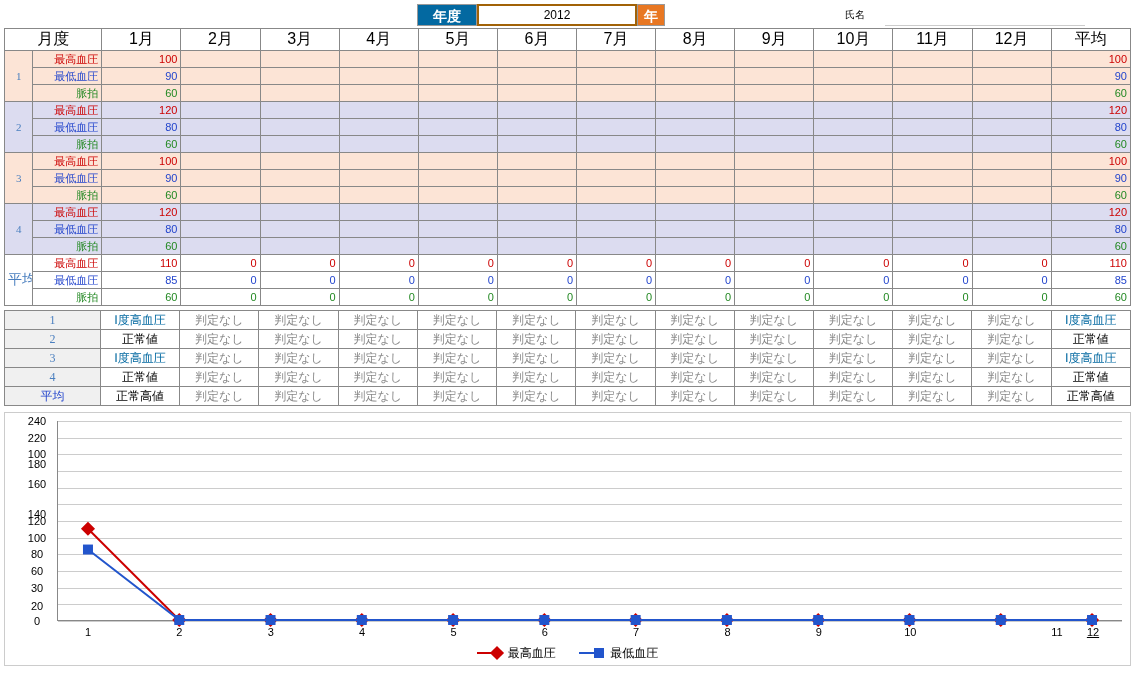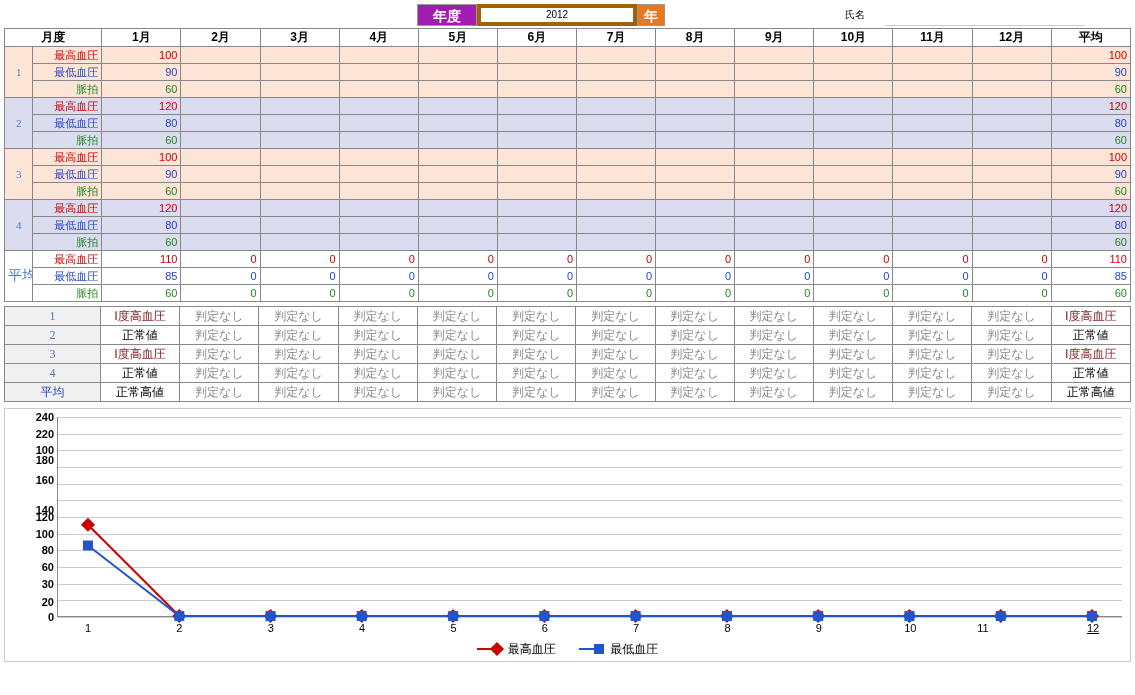--- a/index.html
+++ b/index.html
@@ -12,33 +12,33 @@
     width: 1135px;
   }
   .header-row {
     display: flex;
     height: 22px;
     margin-bottom: 2px;
   }
   .header-spacer { width: 413px; }
   .year-label {
     width: 60px;
-    background: #a21caf;
+    background: #0369a1;
     color: #fff;
     font-weight: bold;
     text-align: center;
     line-height: 22px;
     border: 1px solid #999;
     font-size: 14px;
   }
   .year-input {
     width: 160px;
-    border: 4px solid #a16207;
-    text-align: center;
-    font-size: 10px;
+    border: 2px solid #a16207;
+    text-align: center;
+    font-size: 12px;
     line-height: 20px;
     background: #fff;
   }
   .year-suffix {
     width: 28px;
     background: #e87722;
     color: #fff;
     font-weight: bold;
     text-align: center;
     line-height: 22px;
@@ -65,23 +65,23 @@
   table.main th, table.main td {
     border: 1px solid #888;
     padding: 0 3px;
     height: 17px;
     font-size: 11px;
     overflow: hidden;
     white-space: nowrap;
   }
   table.main th {
     background: #fff;
-    font-weight: bold;
-    text-align: center;
-    font-size: 12px;
+    font-weight: normal;
+    text-align: center;
+    font-size: 16px;
   }
   .col-week { width: 28px; }
   .col-metric { width: 68px; }
   .col-month { width: 78px; }
 
   .week-num {
     text-align: center;
     font-family: "Times New Roman", serif;
     font-size: 20px;
     color: #4a7fbf;
@@ -115,21 +115,21 @@
     width: 96px;
     font-family: "Times New Roman", serif;
     font-size: 18px;
     color: #4a7fbf;
     background: #f0f0f0;
   }
   .judge-avg {
     font-size: 16px;
     color: #2244cc;
   }
-  .j-red { color: #7f1d1d; }
+  .j-red { color: #0369a1; }
   .j-gray { color: #888; }
 
   .chart-container {
     margin-top: 6px;
     border: 1px solid #ccc;
     padding: 8px 8px 4px 8px;
     position: relative;
     height: 254px;
   }
   .chart-area {
@@ -141,24 +141,23 @@
   }
   .grid-line {
     position: absolute;
     left: 0; right: 0;
     border-top: 1px solid #ccc;
   }
   .y-tick {
     position: absolute;
     left: -38px;
     width: 34px;
-    text-align: right;
+    text-align: center;
     font-size: 11px;
     transform: translateY(-50%);
-    font-weight: bold;
   }
   .x-tick {
     position: absolute;
     bottom: -18px;
     font-size: 11px;
     transform: translateX(-50%);
   }
   .legend {
     text-align: center;
     margin-top: 22px;
@@ -610,21 +609,21 @@
       <div class="x-tick" style="left: 30px;">1</div>
       <div class="x-tick" style="left: 121.364px;">2</div>
       <div class="x-tick" style="left: 212.727px;">3</div>
       <div class="x-tick" style="left: 304.091px;">4</div>
       <div class="x-tick" style="left: 395.455px;">5</div>
       <div class="x-tick" style="left: 486.818px;">6</div>
       <div class="x-tick" style="left: 578.182px;">7</div>
       <div class="x-tick" style="left: 669.545px;">8</div>
       <div class="x-tick" style="left: 760.909px;">9</div>
       <div class="x-tick" style="left: 852.273px; text-align: center;">10</div>
-      <div class="x-tick" style="left: 925px;">11</div>
+      <div class="x-tick" style="left: 999px;">11</div>
       <div class="x-tick" style="left: 1035px; text-decoration: underline;">12</div>
       <svg class="plot" viewBox="0 0 1065 200" preserveAspectRatio="none">
         <path d="M30 108.33333333333334 L121.36363636363636 200 L212.72727272727272 200 L304.09090909090907 200 L395.45454545454544 200 L486.8181818181818 200 L578.1818181818181 200 L669.5454545454545 200 L760.9090909090909 200 L852.2727272727273 200 L943.6363636363636 200 L1035 200 " stroke="#cc0000" stroke-width="2" fill="none"></path>
         <rect x="25" y="103.33333333333334" width="10" height="10" fill="#cc0000" transform="rotate(45 30 108.33333333333334)"></rect>
         <rect x="116.36363636363636" y="195" width="10" height="10" fill="#cc0000" transform="rotate(45 121.36363636363636 200)"></rect>
         <rect x="207.72727272727272" y="195" width="10" height="10" fill="#cc0000" transform="rotate(45 212.72727272727272 200)"></rect>
         <rect x="299.09090909090907" y="195" width="10" height="10" fill="#cc0000" transform="rotate(45 304.09090909090907 200)"></rect>
         <rect x="390.45454545454544" y="195" width="10" height="10" fill="#cc0000" transform="rotate(45 395.45454545454544 200)"></rect>
         <rect x="481.8181818181818" y="195" width="10" height="10" fill="#cc0000" transform="rotate(45 486.8181818181818 200)"></rect>
         <rect x="573.1818181818181" y="195" width="10" height="10" fill="#cc0000" transform="rotate(45 578.1818181818181 200)"></rect>

